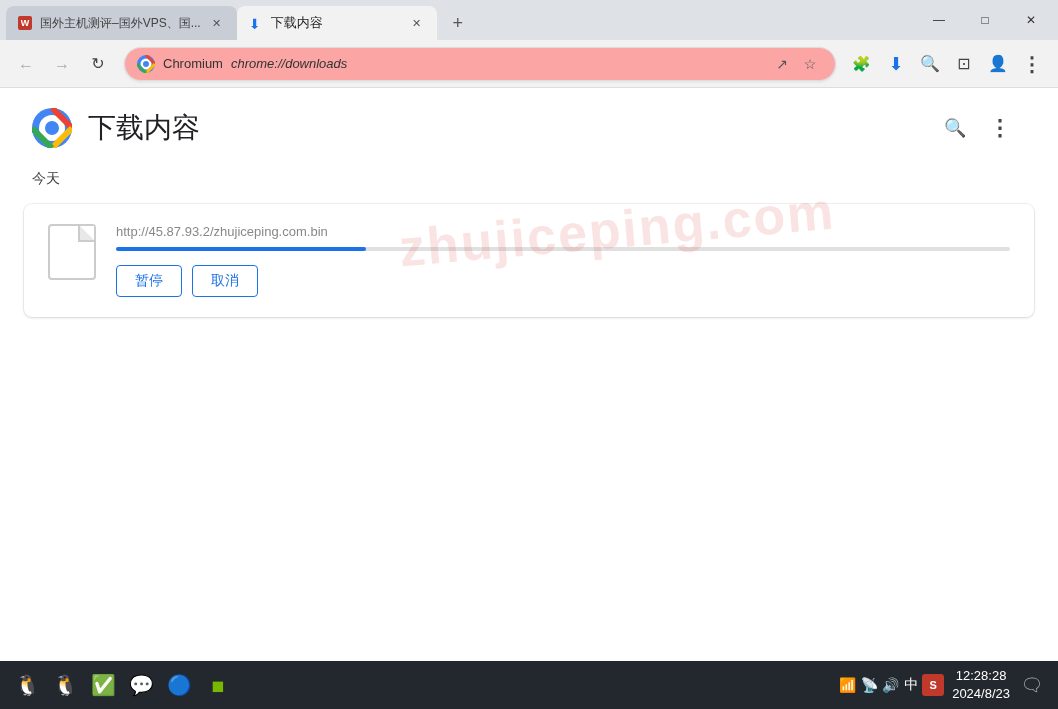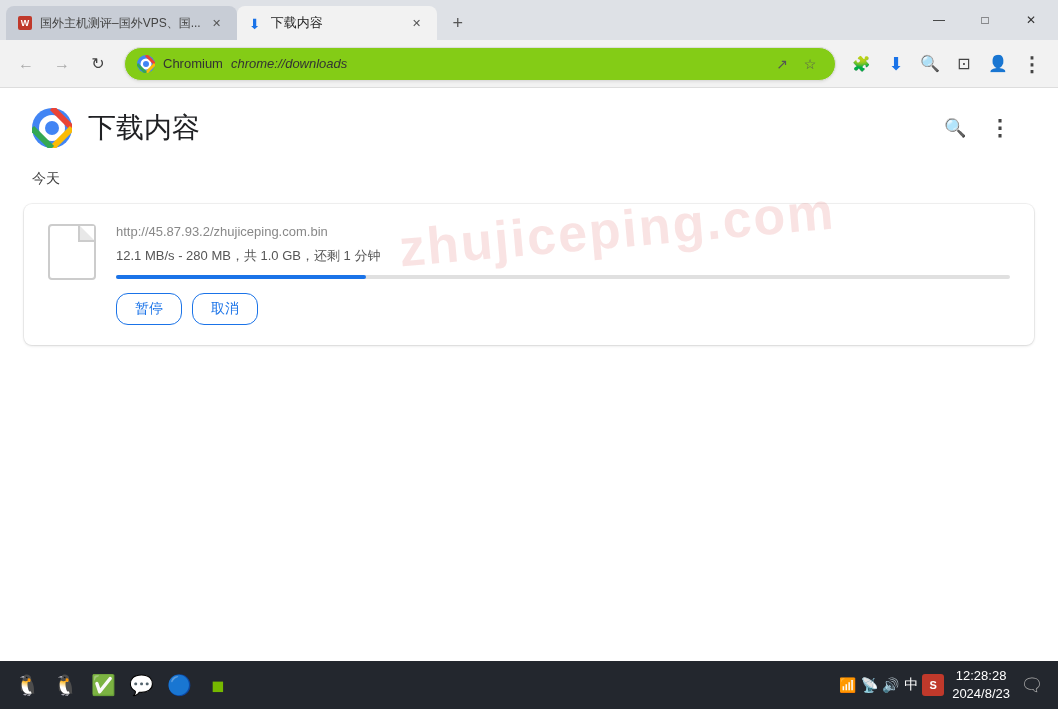--- a/index.html
+++ b/index.html
@@ -135,21 +135,21 @@
       cursor: pointer;
       color: #444;
       font-size: 16px;
     }
     .toolbar-icon-btn.disabled { color: #aaa; cursor: default; }
 
     
     .address-bar-wrap {
       flex: 1;
       height: 34px;
-      background: #84cc16;
+      background: #fca5a5;
       border-radius: 20px;
       display: flex;
       align-items: center;
       padding: 0 12px;
       gap: 8px;
       border: 1px solid #ddd;
       box-shadow: 0 1px 3px rgba(0,0,0,0.08);
       margin: 0 6px;
     }
     .address-brand {
@@ -314,21 +314,21 @@
       background: #1a73e8;
       border-radius: 2px;
       width: 28%;
     }
     .download-actions {
       display: flex; gap: 10px;
     }
     .action-btn {
       padding: 6px 18px;
       border: 1px solid #1a73e8;
-      border-radius: 12px;
+      border-radius: 4px;
       background: transparent;
       color: #1a73e8;
       font-size: 14px;
       cursor: pointer;
       font-family: inherit;
     }
 
     
     .taskbar {
       height: 48px;
@@ -512,21 +512,20 @@
 
     <div class="download-item-wrap">
       <div class="download-item">
 
         <div class="file-icon">
           <div class="file-icon-fold"></div>
         </div>
 
         <div class="download-info">
           <div class="download-url">http://45.87.93.2/zhujiceping.com.bin</div>
-          <div class="download-status">12.1 MB/s - 280 MB，共 1.0 GB，还剩 1 分钟</div>
           <div class="progress-bar-wrap">
             <div class="progress-bar-fill" style="width: 28%;"></div>
           </div>
           <div class="download-actions">
             <button class="action-btn">暂停</button>
             <button class="action-btn">取消</button>
           </div>
         </div>
       </div>
     </div>

